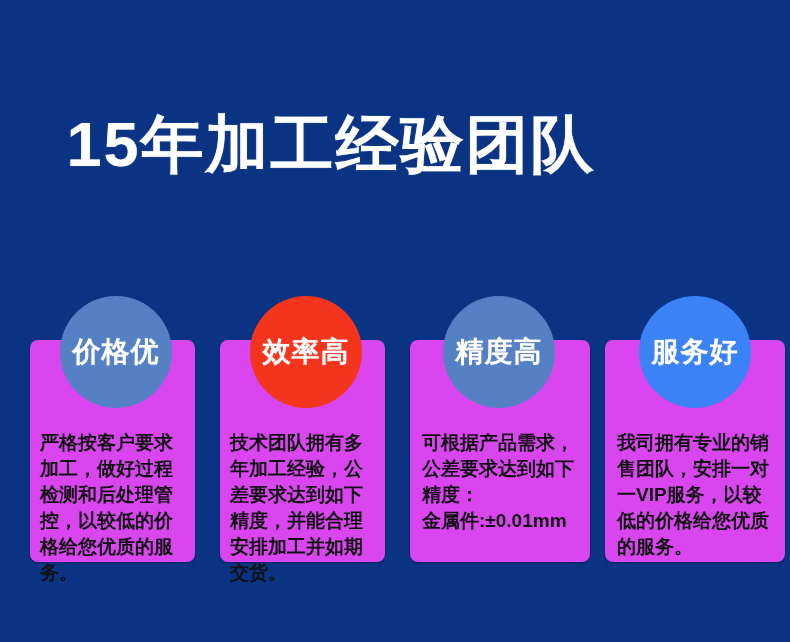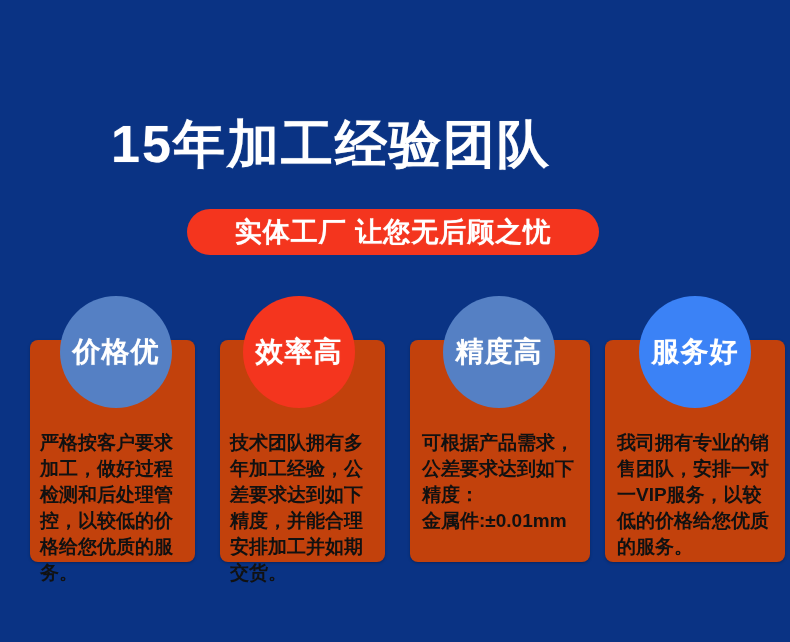--- a/index.html
+++ b/index.html
@@ -21,21 +21,21 @@
   }
 
   
   #headline {
     position: absolute;
     left: 0;
     top: 104px;
     width: 662px;
     text-align: center;
     color: #ffffff;
-    font-size: 52px;
+    font-size: 63px;
     font-weight: 700;
     letter-spacing: 2px;
     line-height: 80px;
     white-space: nowrap;
     text-shadow: 0 0 1px rgba(255,255,255,0.55);
   }
 
   
   #subhead-pill {
     position: absolute;
@@ -65,42 +65,42 @@
     left: 0;
     top: 296px;
     width: 790px;
     height: 280px;
   }
   .card {
     position: absolute;
     top: 44px;
     width: 165px;
     height: 222px;
-    background: #c2410c;
+    background: #d946ef;
     border-radius: 8px;
     box-shadow: 0 1px 3px rgba(0,0,0,0.28);
   }
   .card.c0 { left: 30px; }
   .card.c1 { left: 220px; }
   .card.c2 { left: 410px; width: 180px; }
   .card.c3 { left: 605px; width: 180px; }
 
   .badge {
     position: absolute;
     top: 0px;
     width: 112px;
     height: 112px;
     border-radius: 50%;
     display: flex;
     align-items: center;
     justify-content: center;
     z-index: 3;
   }
   .badge.b0 { left: 60px;  background: #5580c4; }
-  .badge.b1 { left: 243px; background: #f4351e; }
+  .badge.b1 { left: 250px; background: #f4351e; }
   .badge.b2 { left: 443px; background: #5580c4; }
   .badge.b3 { left: 639px; background: #3b82f6; }
 
   .badge-label {
     color: #ffffff;
     font-size: 28px;
     font-weight: 700;
     letter-spacing: 1px;
     line-height: 32px;
     white-space: nowrap;
@@ -123,23 +123,20 @@
   .card.c2 .card-body,
   .card.c3 .card-body { left: 12px; right: 8px; }
 </style>
 </head>
 <body>
 
 <div id="banner">
 
   <div id="headline">15年加工经验团队</div>
 
-  <div id="subhead-pill">
-    <span class="pill-text">实体工厂 让您无后顾之忧</span>
-  </div>
 
   <div id="cards">
 
     <div class="card c0">
       <div class="card-body">严格按客户要求加工，做好过程检测和后处理管控，以较低的价格给您优质的服务。</div>
     </div>
     <div class="badge b0">
       <span class="badge-label">价格优</span>
     </div>
 

